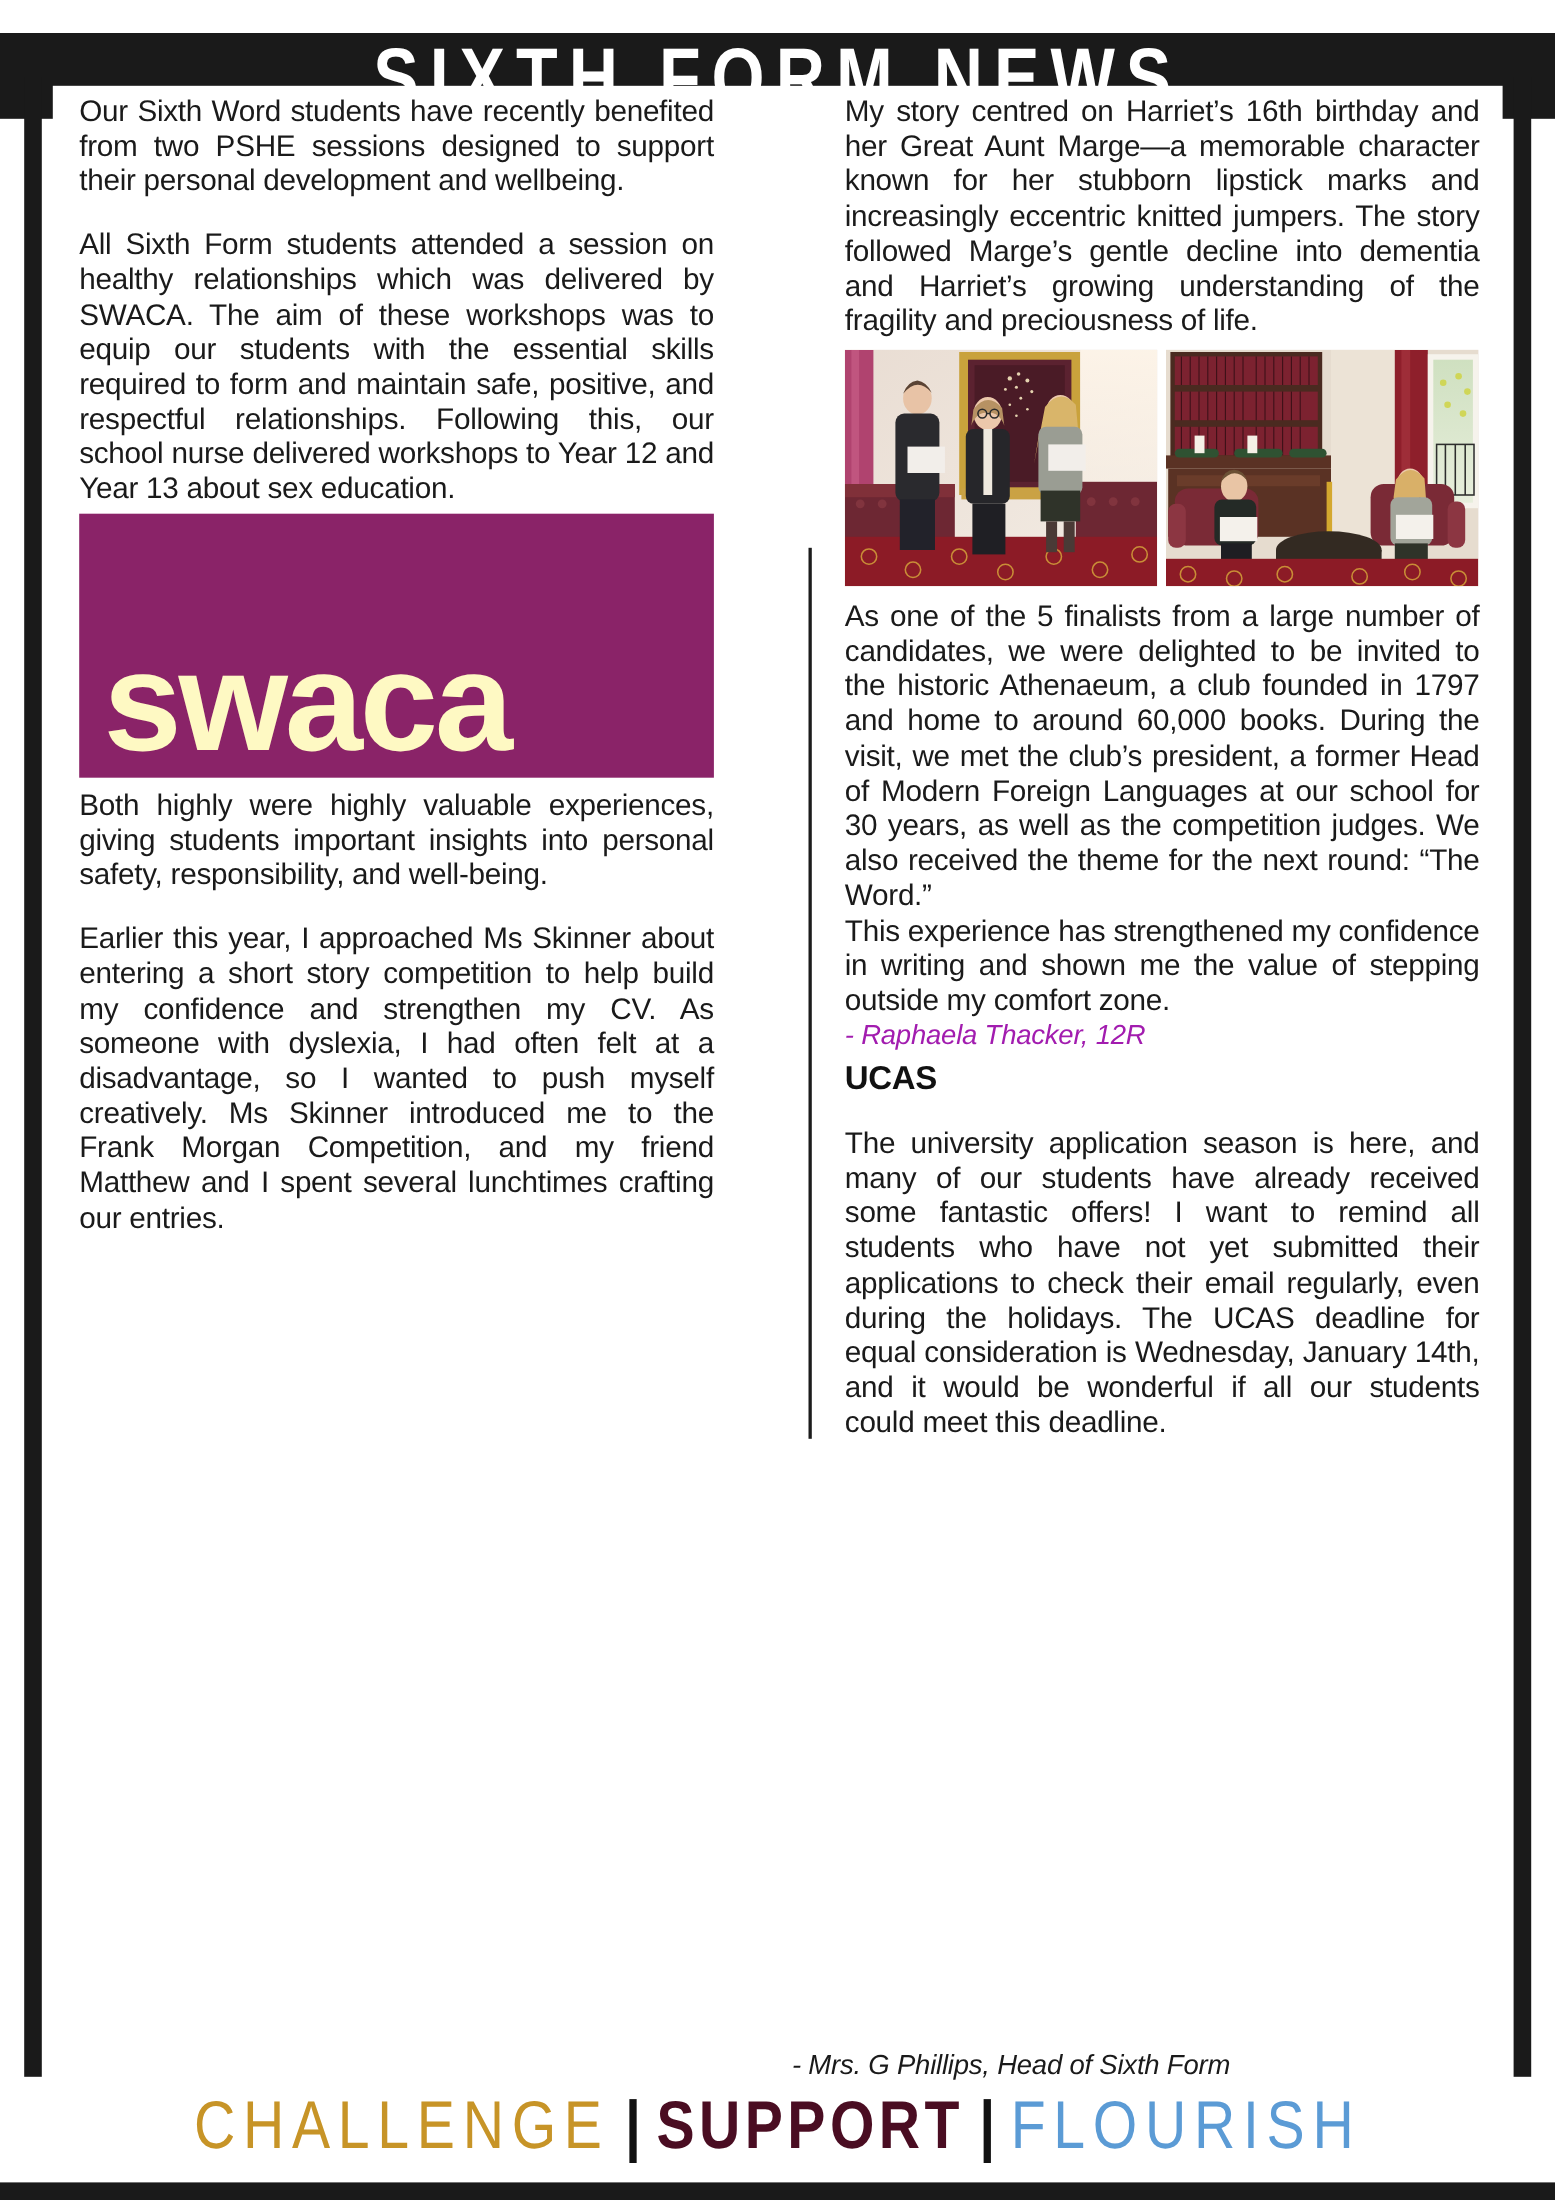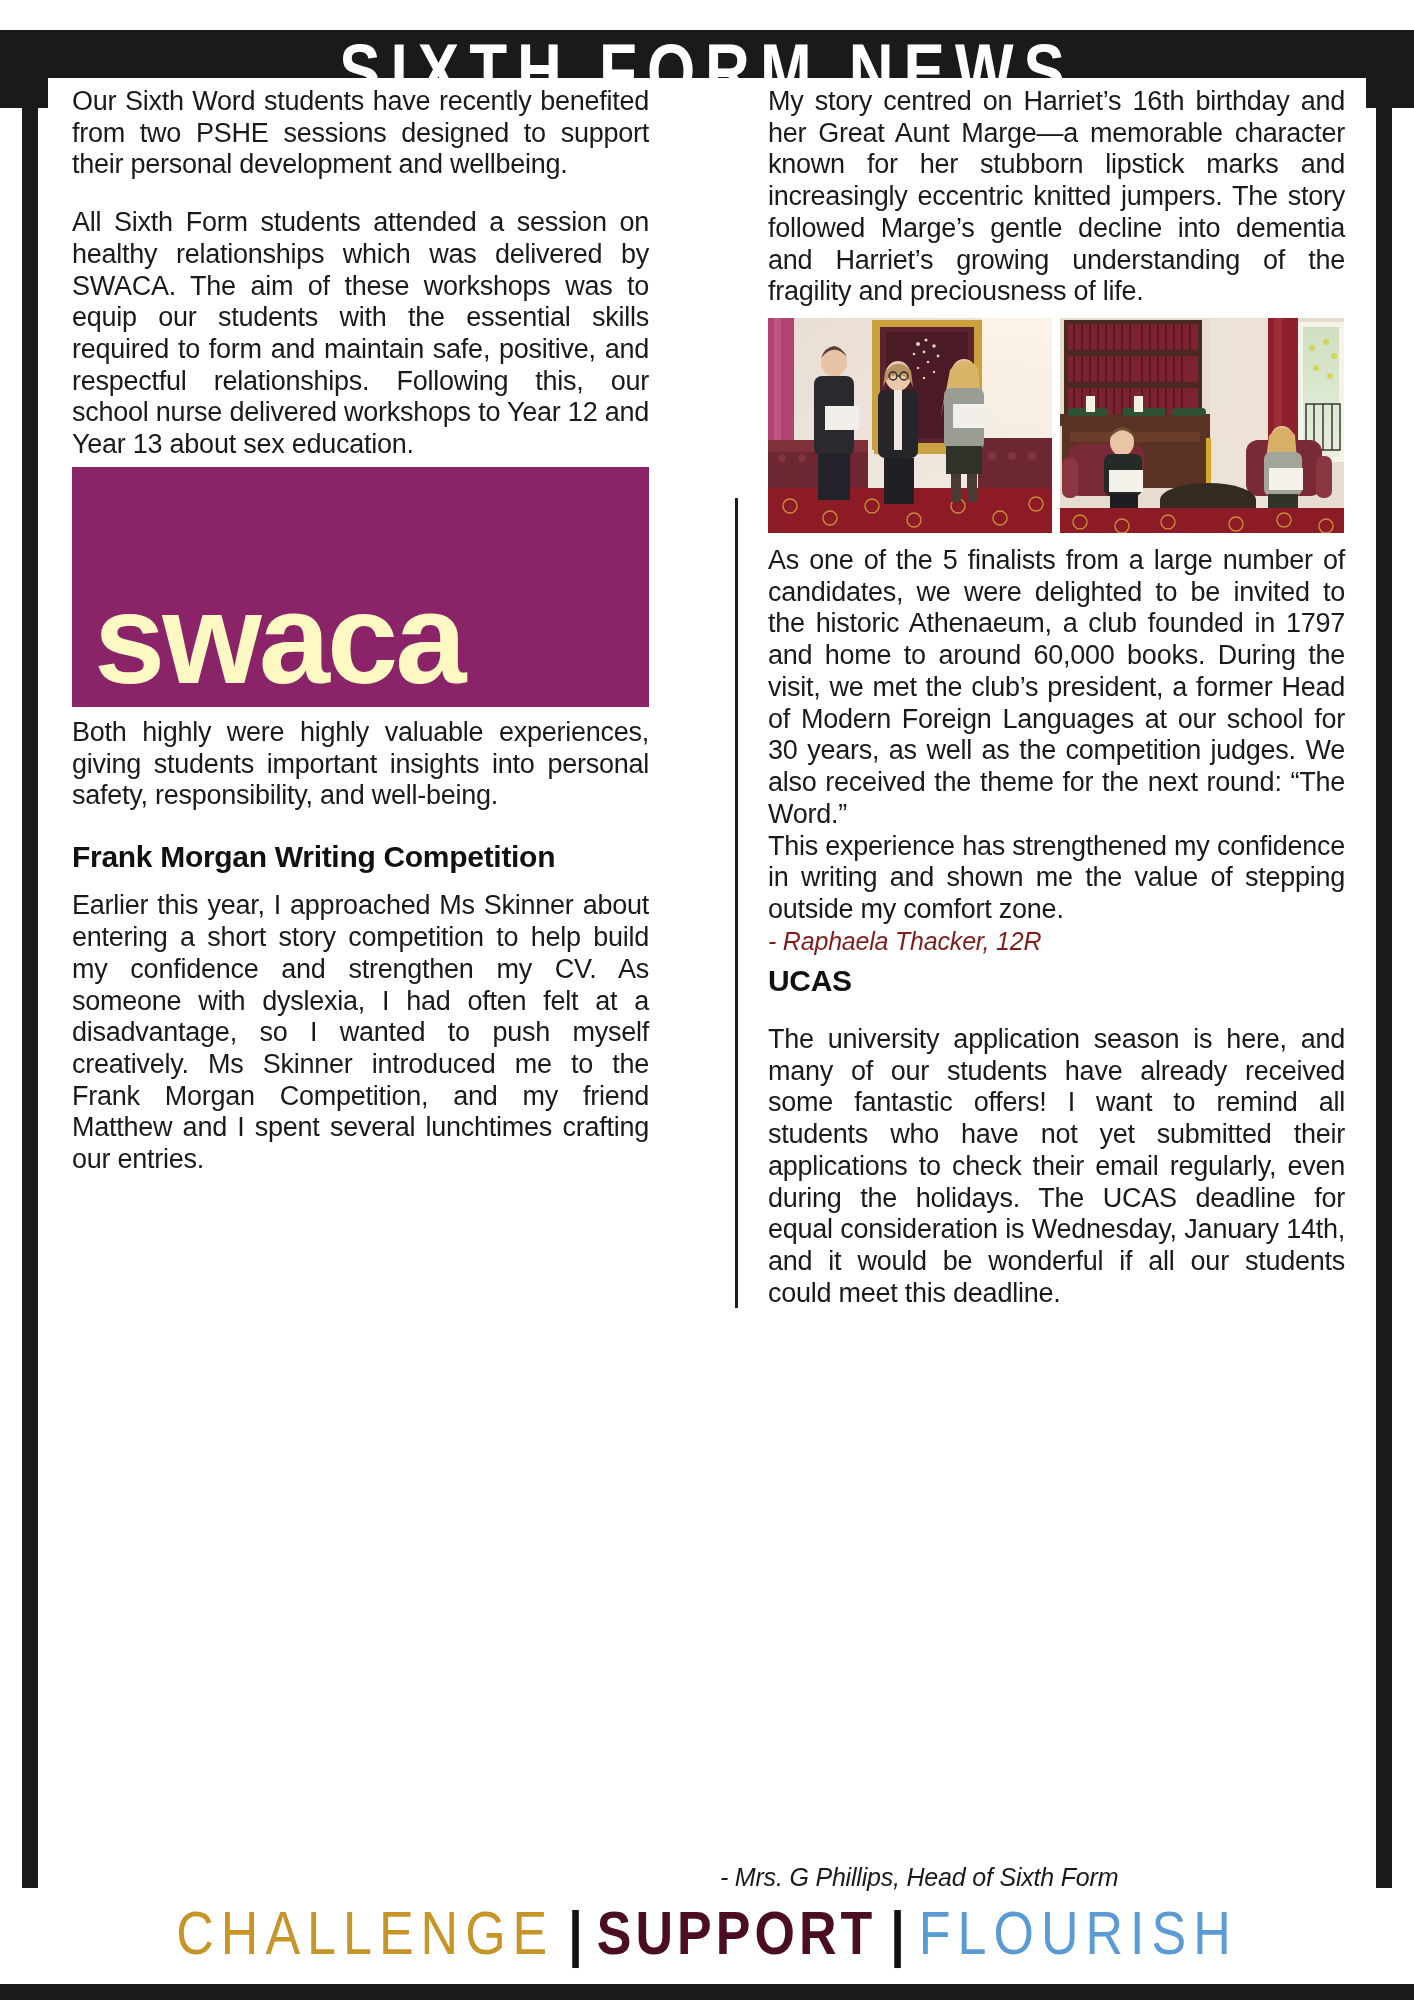--- a/index.html
+++ b/index.html
@@ -109,21 +109,21 @@
   }
   p.body.nogap { margin-bottom: 0; }
   p.body.small-gap { margin-bottom: 6px; }
 
   p.attribution {
     margin: 0 0 6px 0;
     font-family: "Liberation Sans", sans-serif;
     font-style: italic;
     font-size: 25px;
     line-height: 1.2;
-    color: #7f1d1d;
+    color: #a21caf;
     text-align: left;
     letter-spacing: -0.2px;
   }
 
   
   .swaca-block {
     position: relative;
     width: 100%;
     height: 240px;
     background: #8a2368;
@@ -243,21 +243,20 @@
       <p class="body">Our Sixth Word students have recently benefited from two PSHE sessions designed to support their personal development and wellbeing.</p>
 
       <p class="body nogap">All Sixth Form students attended a session on healthy relationships which was delivered by SWACA. The aim of these workshops was to equip our students with the essential skills required to form and maintain safe, positive, and respectful relationships. Following this, our school nurse delivered workshops to Year 12 and Year 13 about sex education.</p>
 
       <div class="swaca-block">
         <div class="swaca-word">swaca</div>
       </div>
 
       <p class="body">Both highly were highly valuable experiences, giving students important insights into personal safety, responsibility, and well-being.</p>
 
-      <h2 class="section-heading tight">Frank Morgan Writing Competition</h2>
 
       <p class="body nogap">Earlier this year, I approached Ms Skinner about entering a short story competition to help build my confidence and strengthen my CV. As someone with dyslexia, I had often felt at a disadvantage, so I wanted to push myself creatively. Ms Skinner introduced me to the Frank Morgan Competition, and my friend Matthew and I spent several lunchtimes crafting our entries.</p>
 
     </div>
 
     <div class="col right">
 
       <p class="body small-gap">My story centred on Harriet’s 16th birthday and her Great Aunt Marge—a memorable character known for her stubborn lipstick marks and increasingly eccentric knitted jumpers. The story followed Marge’s gentle decline into dementia and Harriet’s growing understanding of the fragility and preciousness of life.</p>
 
       <div class="photo-row">

